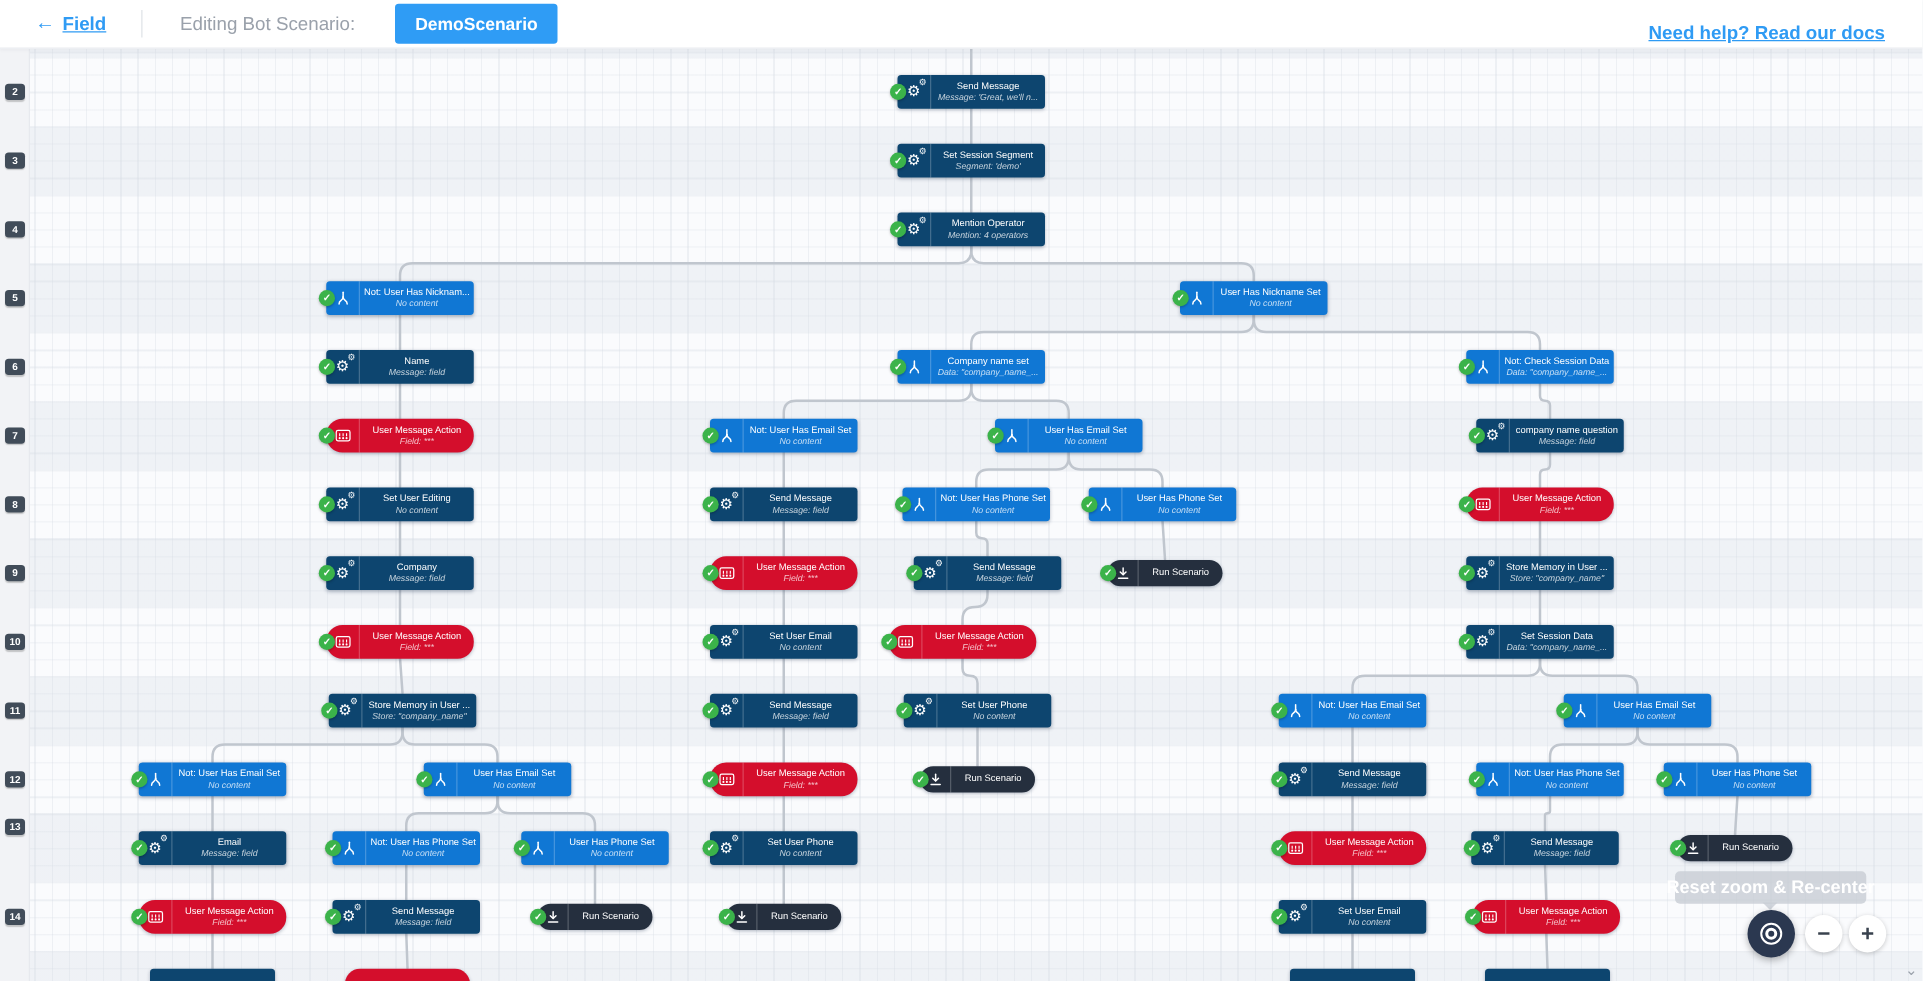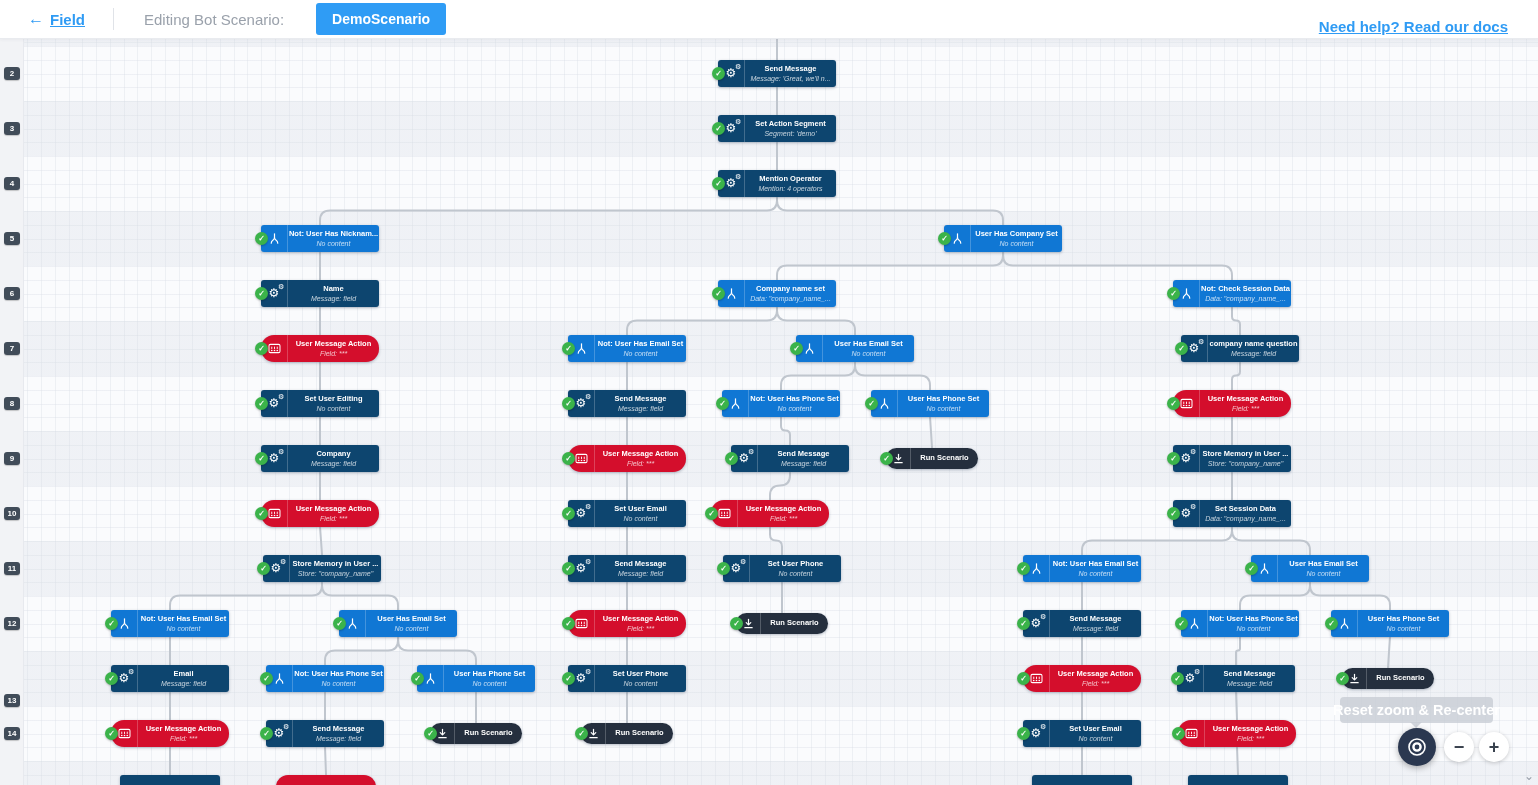--- a/index.html
+++ b/index.html
@@ -37,21 +37,21 @@
   .kind-cond{background:#1077d4;border-radius:3px;}
   .kind-red{background:#d40e2c;border-radius:13px;}
   .kind-pill{background:#252f3e;border-radius:11px;}
   .kind-partial-dark{background:#0d456f;border-radius:3px;}
   .kind-partial-red{background:#d40e2c;border-radius:12px 12px 0 0;}
   .icon-cell{flex:none;width:26px;display:flex;align-items:center;justify-content:center;
     border-right:1px solid rgba(255,255,255,.22);position:relative;}
   .kind-pill .icon-cell{width:24px;}
   .text-cell{flex:1;display:flex;flex-direction:column;align-items:center;justify-content:center;
     overflow:hidden;padding:0 4px;}
-  .node-title{font-size:7.5px;font-weight:bold;white-space:nowrap;line-height:10px;}
+  .node-title{font-size:7.5px;font-weight:normal;white-space:nowrap;line-height:10px;}
   .node-subtitle{font-size:7px;font-style:italic;opacity:.75;white-space:nowrap;line-height:9px;}
   .check{position:absolute;left:-6px;top:50%;margin-top:-6.5px;width:13px;height:13px;z-index:4;
     border-radius:50%;background:#3bb34a;color:#fff;font-size:8px;font-weight:bold;
     display:flex;align-items:center;justify-content:center;box-shadow:0 1px 2px rgba(0,0,0,.25);}
   .gear-wrap{position:relative;font-size:12px;line-height:12px;}
   .gear-small{position:absolute;top:-4px;right:-5px;font-size:7px;line-height:7px;}
   
   .reset-tooltip{position:absolute;z-index:6;left:1340px;top:658px;width:153px;height:26px;
     background:rgba(198,204,212,.78);border-radius:4px;color:#fff;font-weight:bold;font-size:14.5px;
     display:flex;align-items:center;justify-content:center;white-space:nowrap;}
@@ -144,41 +144,41 @@
       <div class="row-badge" style="top: 82.5px;">3</div>
       <div class="row-badge" style="top: 137.5px;">4</div>
       <div class="row-badge" style="top: 192.5px;">5</div>
       <div class="row-badge" style="top: 247.5px;">6</div>
       <div class="row-badge" style="top: 302.5px;">7</div>
       <div class="row-badge" style="top: 357.5px;">8</div>
       <div class="row-badge" style="top: 412.5px;">9</div>
       <div class="row-badge" style="top: 467.5px;">10</div>
       <div class="row-badge" style="top: 522.5px;">11</div>
       <div class="row-badge" style="top: 577.5px;">12</div>
-      <div class="row-badge" style="top: 655px; text-align: right;">13</div>
+      <div class="row-badge" style="top: 616px; text-align: right;">13</div>
       <div class="row-badge" style="top: 687.5px;">14</div>
     </div>
   <div id="nodeLayer">
       <div class="node kind-dark" style="left: 718px; top: 20.5px; width: 118px; height: 27px;">
         <span class="check">✓</span>
         <span class="icon-cell">
           <span class="gear-wrap"><span>⚙</span><span class="gear-small">⚙</span></span>
         </span>
         <span class="text-cell">
           <span class="node-title">Send Message</span>
           <span class="node-subtitle">Message: 'Great, we'll n...</span>
         </span>
       </div>
       <div class="node kind-dark" style="left: 718px; top: 75.5px; width: 118px; height: 27px;">
         <span class="check">✓</span>
         <span class="icon-cell">
           <span class="gear-wrap"><span>⚙</span><span class="gear-small">⚙</span></span>
         </span>
         <span class="text-cell">
-          <span class="node-title">Set Action Segment</span>
+          <span class="node-title">Set Session Segment</span>
           <span class="node-subtitle">Segment: 'demo'</span>
         </span>
       </div>
       <div class="node kind-dark" style="left: 718px; top: 130.5px; width: 118px; height: 27px;">
         <span class="check">✓</span>
         <span class="icon-cell">
           <span class="gear-wrap"><span>⚙</span><span class="gear-small">⚙</span></span>
         </span>
         <span class="text-cell">
           <span class="node-title">Mention Operator</span>
@@ -206,21 +206,21 @@
         <span class="icon-cell">
           <svg width="13" height="13" viewBox="0 0 14 14">
             <g fill="none" stroke="#fff" stroke-width="1.3" stroke-linecap="round">
               <path d="M7 2v4"></path>
               <path d="M7 6c0 3.5-3.5 2.5-3.5 6"></path>
               <path d="M7 6c0 3.5 3.5 2.5 3.5 6"></path>
             </g>
           </svg>
         </span>
         <span class="text-cell">
-          <span class="node-title">User Has Company Set</span>
+          <span class="node-title">User Has Nickname Set</span>
           <span class="node-subtitle">No content</span>
         </span>
       </div>
       <div class="node kind-dark" style="left: 261px; top: 240.5px; width: 118px; height: 27px;">
         <span class="check">✓</span>
         <span class="icon-cell">
           <span class="gear-wrap"><span>⚙</span><span class="gear-small">⚙</span></span>
         </span>
         <span class="text-cell">
           <span class="node-title">Name</span>

